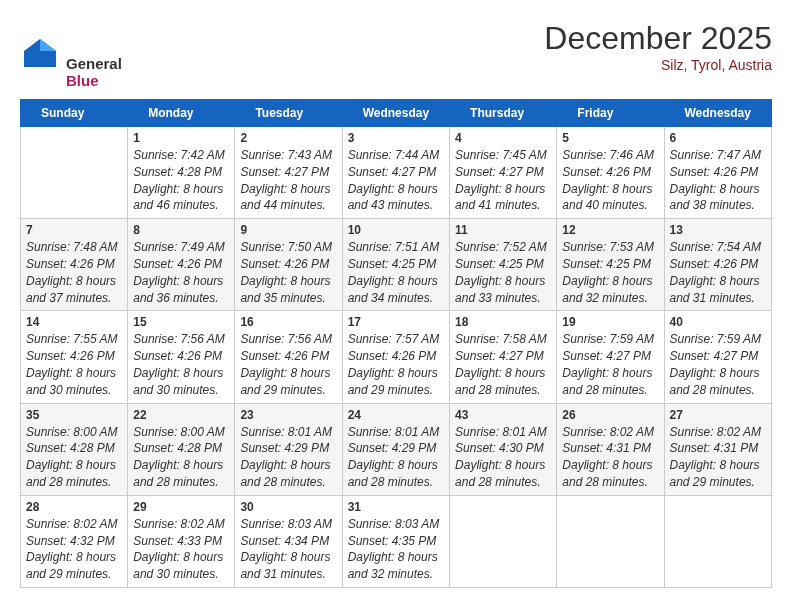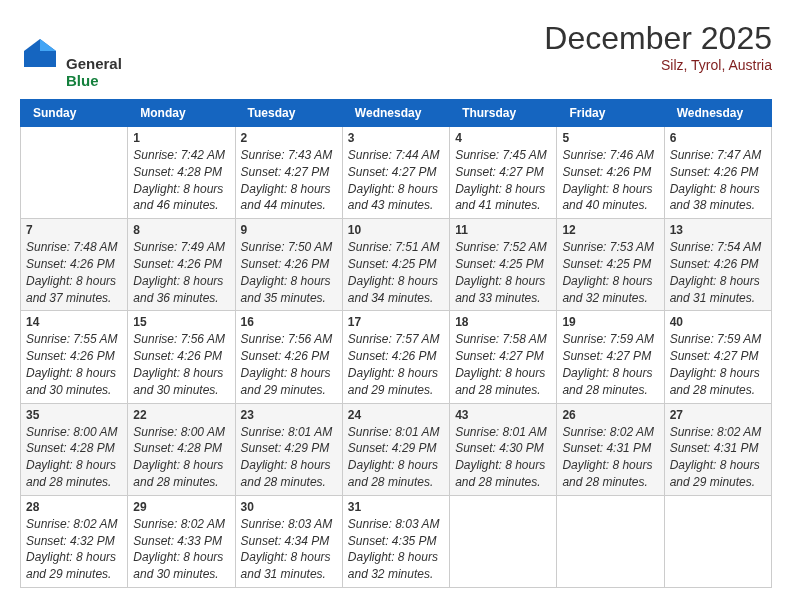--- a/index.html
+++ b/index.html
@@ -28,21 +28,21 @@
       height: 40px;
       margin-right: 6px;
     }
     .logo-text {
       display: flex;
       flex-direction: column;
       line-height: 1.1;
       margin-top: 36px;
     }
     .logo-general { color: #333; font-size: 15px; }
-    .logo-blue { color: #15803d; font-size: 15px; }
+    .logo-blue { color: #be185d; font-size: 15px; }
     .title-block {
       text-align: right;
     }
     .month-title {
       font-size: 32px;
       color: #333;
       font-weight: normal;
       margin-left: 40px;
     }
     .location-title {
@@ -50,21 +50,21 @@
       color: #7f1d1d;
     }
     table {
       width: 100%;
       border-collapse: collapse;
       font-size: 11px;
     }
     thead tr th {
       background-color: #1565c0;
       color: #fff;
-      padding: 6px 12px;
+      padding: 6px 20px;
       text-align: left;
       font-size: 12px;
       font-weight: bold;
       border: 1px solid #1565c0;
     }
     tbody tr td {
       border: 1px solid #ccc;
       vertical-align: top;
       padding: 4px 5px;
       width: calc(100%/7);

